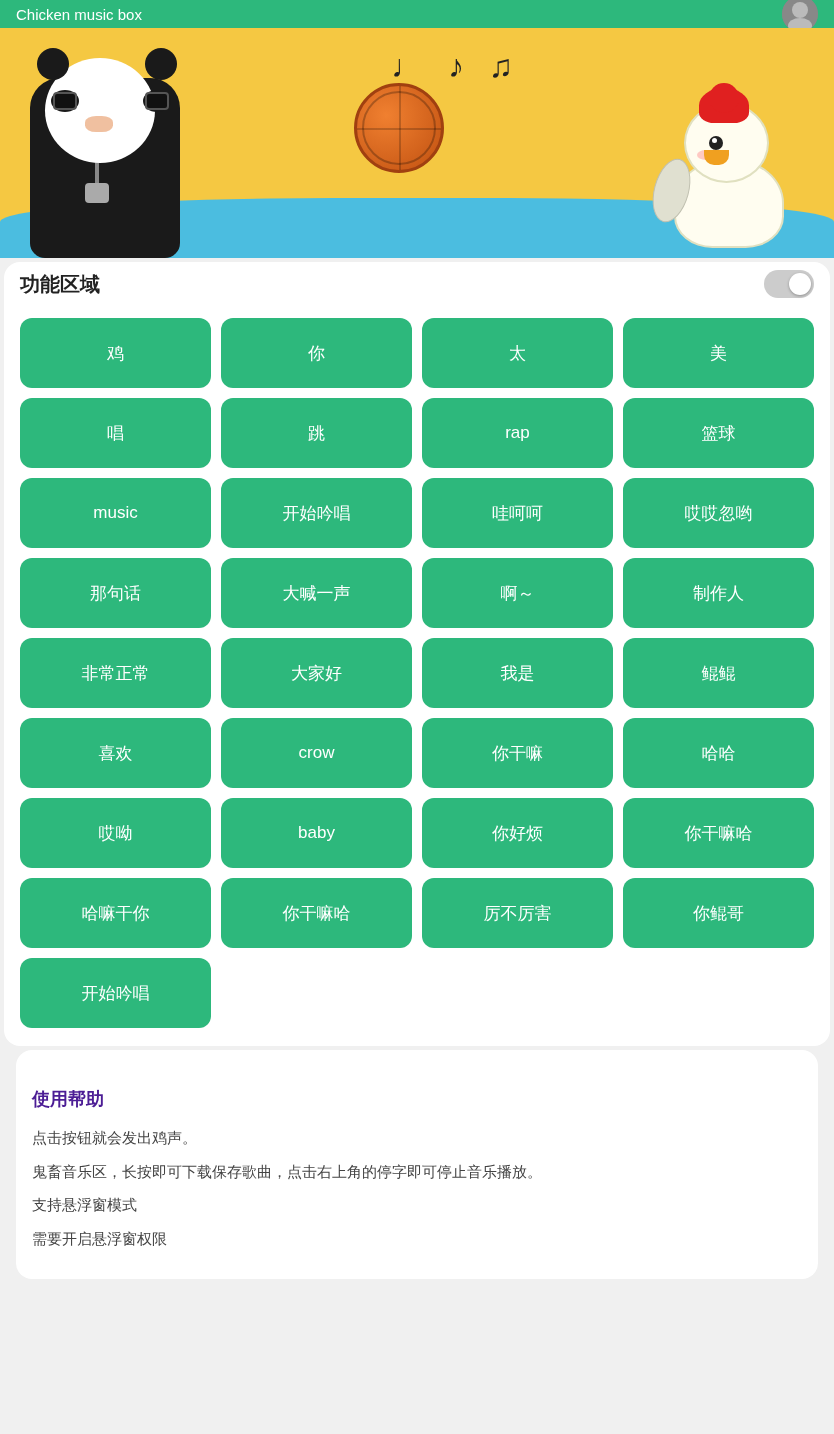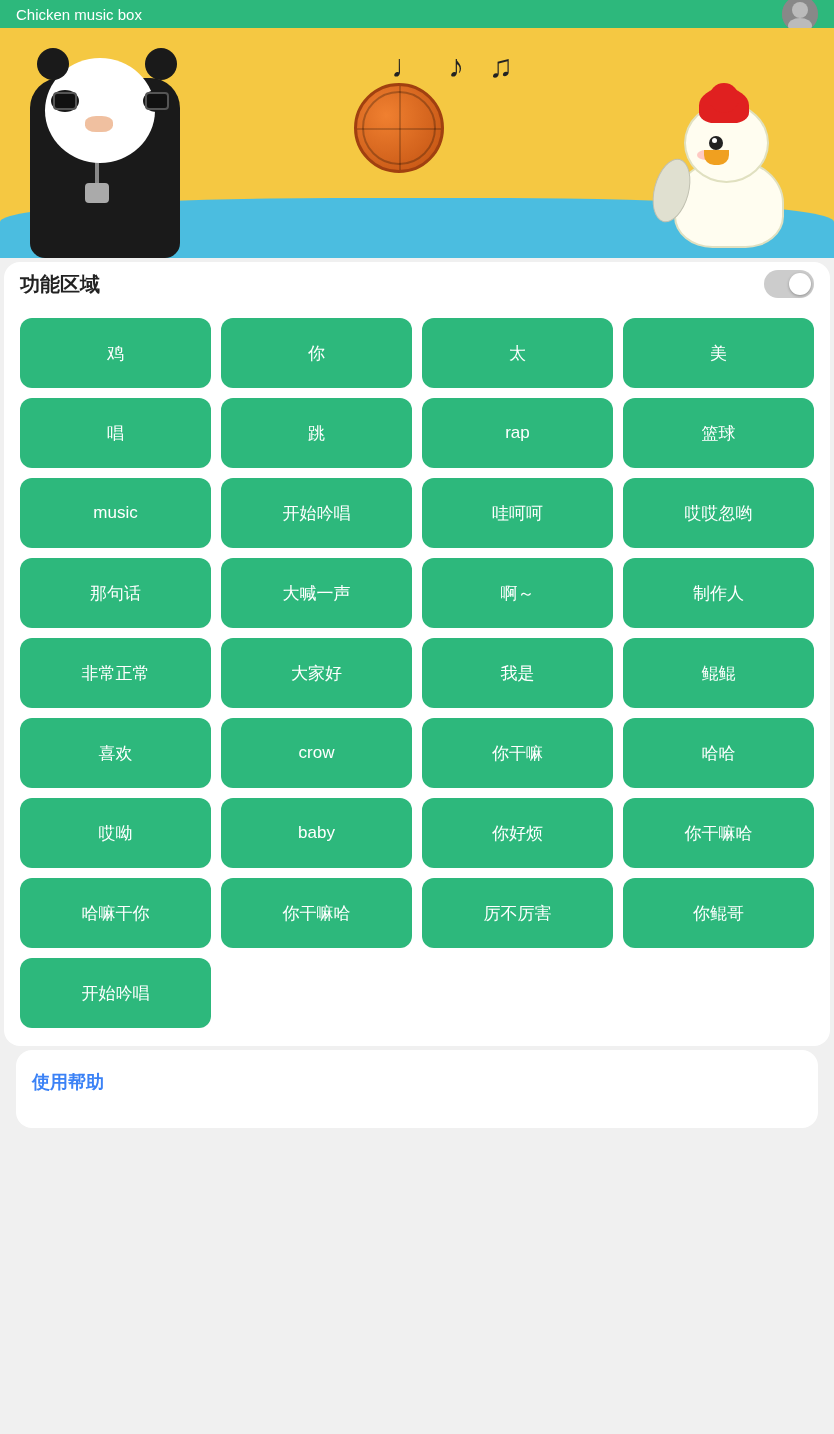--- a/index.html
+++ b/index.html
@@ -117,22 +117,23 @@
     
     .help-card {
       background: white;
       margin: 0 16px 16px 16px;
       border-radius: 16px;
       padding: 20px 16px;
     }
     .help-title {
       font-size: 18px;
       font-weight: bold;
-      color: #3b82f6;
+      color: #4c1d95;
       margin-bottom: 14px;
+      margin-top: 17px;
     }
     .help-text {
       font-size: 15px;
       color: #444;
       line-height: 1.7;
       margin-bottom: 8px;
     }
   </style>
 </head>
 <body>
@@ -249,13 +250,20 @@
       <button class="music-btn">哈嘛干你</button>
       <button class="music-btn">你干嘛哈</button>
       <button class="music-btn">厉不厉害</button>
       <button class="music-btn">你鲲哥</button>
       <button class="music-btn">开始吟唱</button>
     </div>
 </div>
 
 <div class="help-card">
   <div class="help-title">使用帮助</div>
+  <div id="help-lines">
+
+  <p class="help-text">点击按钮就会发出鸡声。</p>
+      <p class="help-text">鬼畜音乐区，长按即可下载保存歌曲，点击右上角的停字即可停止音乐播放。</p>
+      <p class="help-text">支持悬浮窗模式</p>
+      <p class="help-text">需要开启悬浮窗权限</p>
+    </div>
 </div>
 
 </body></html>

